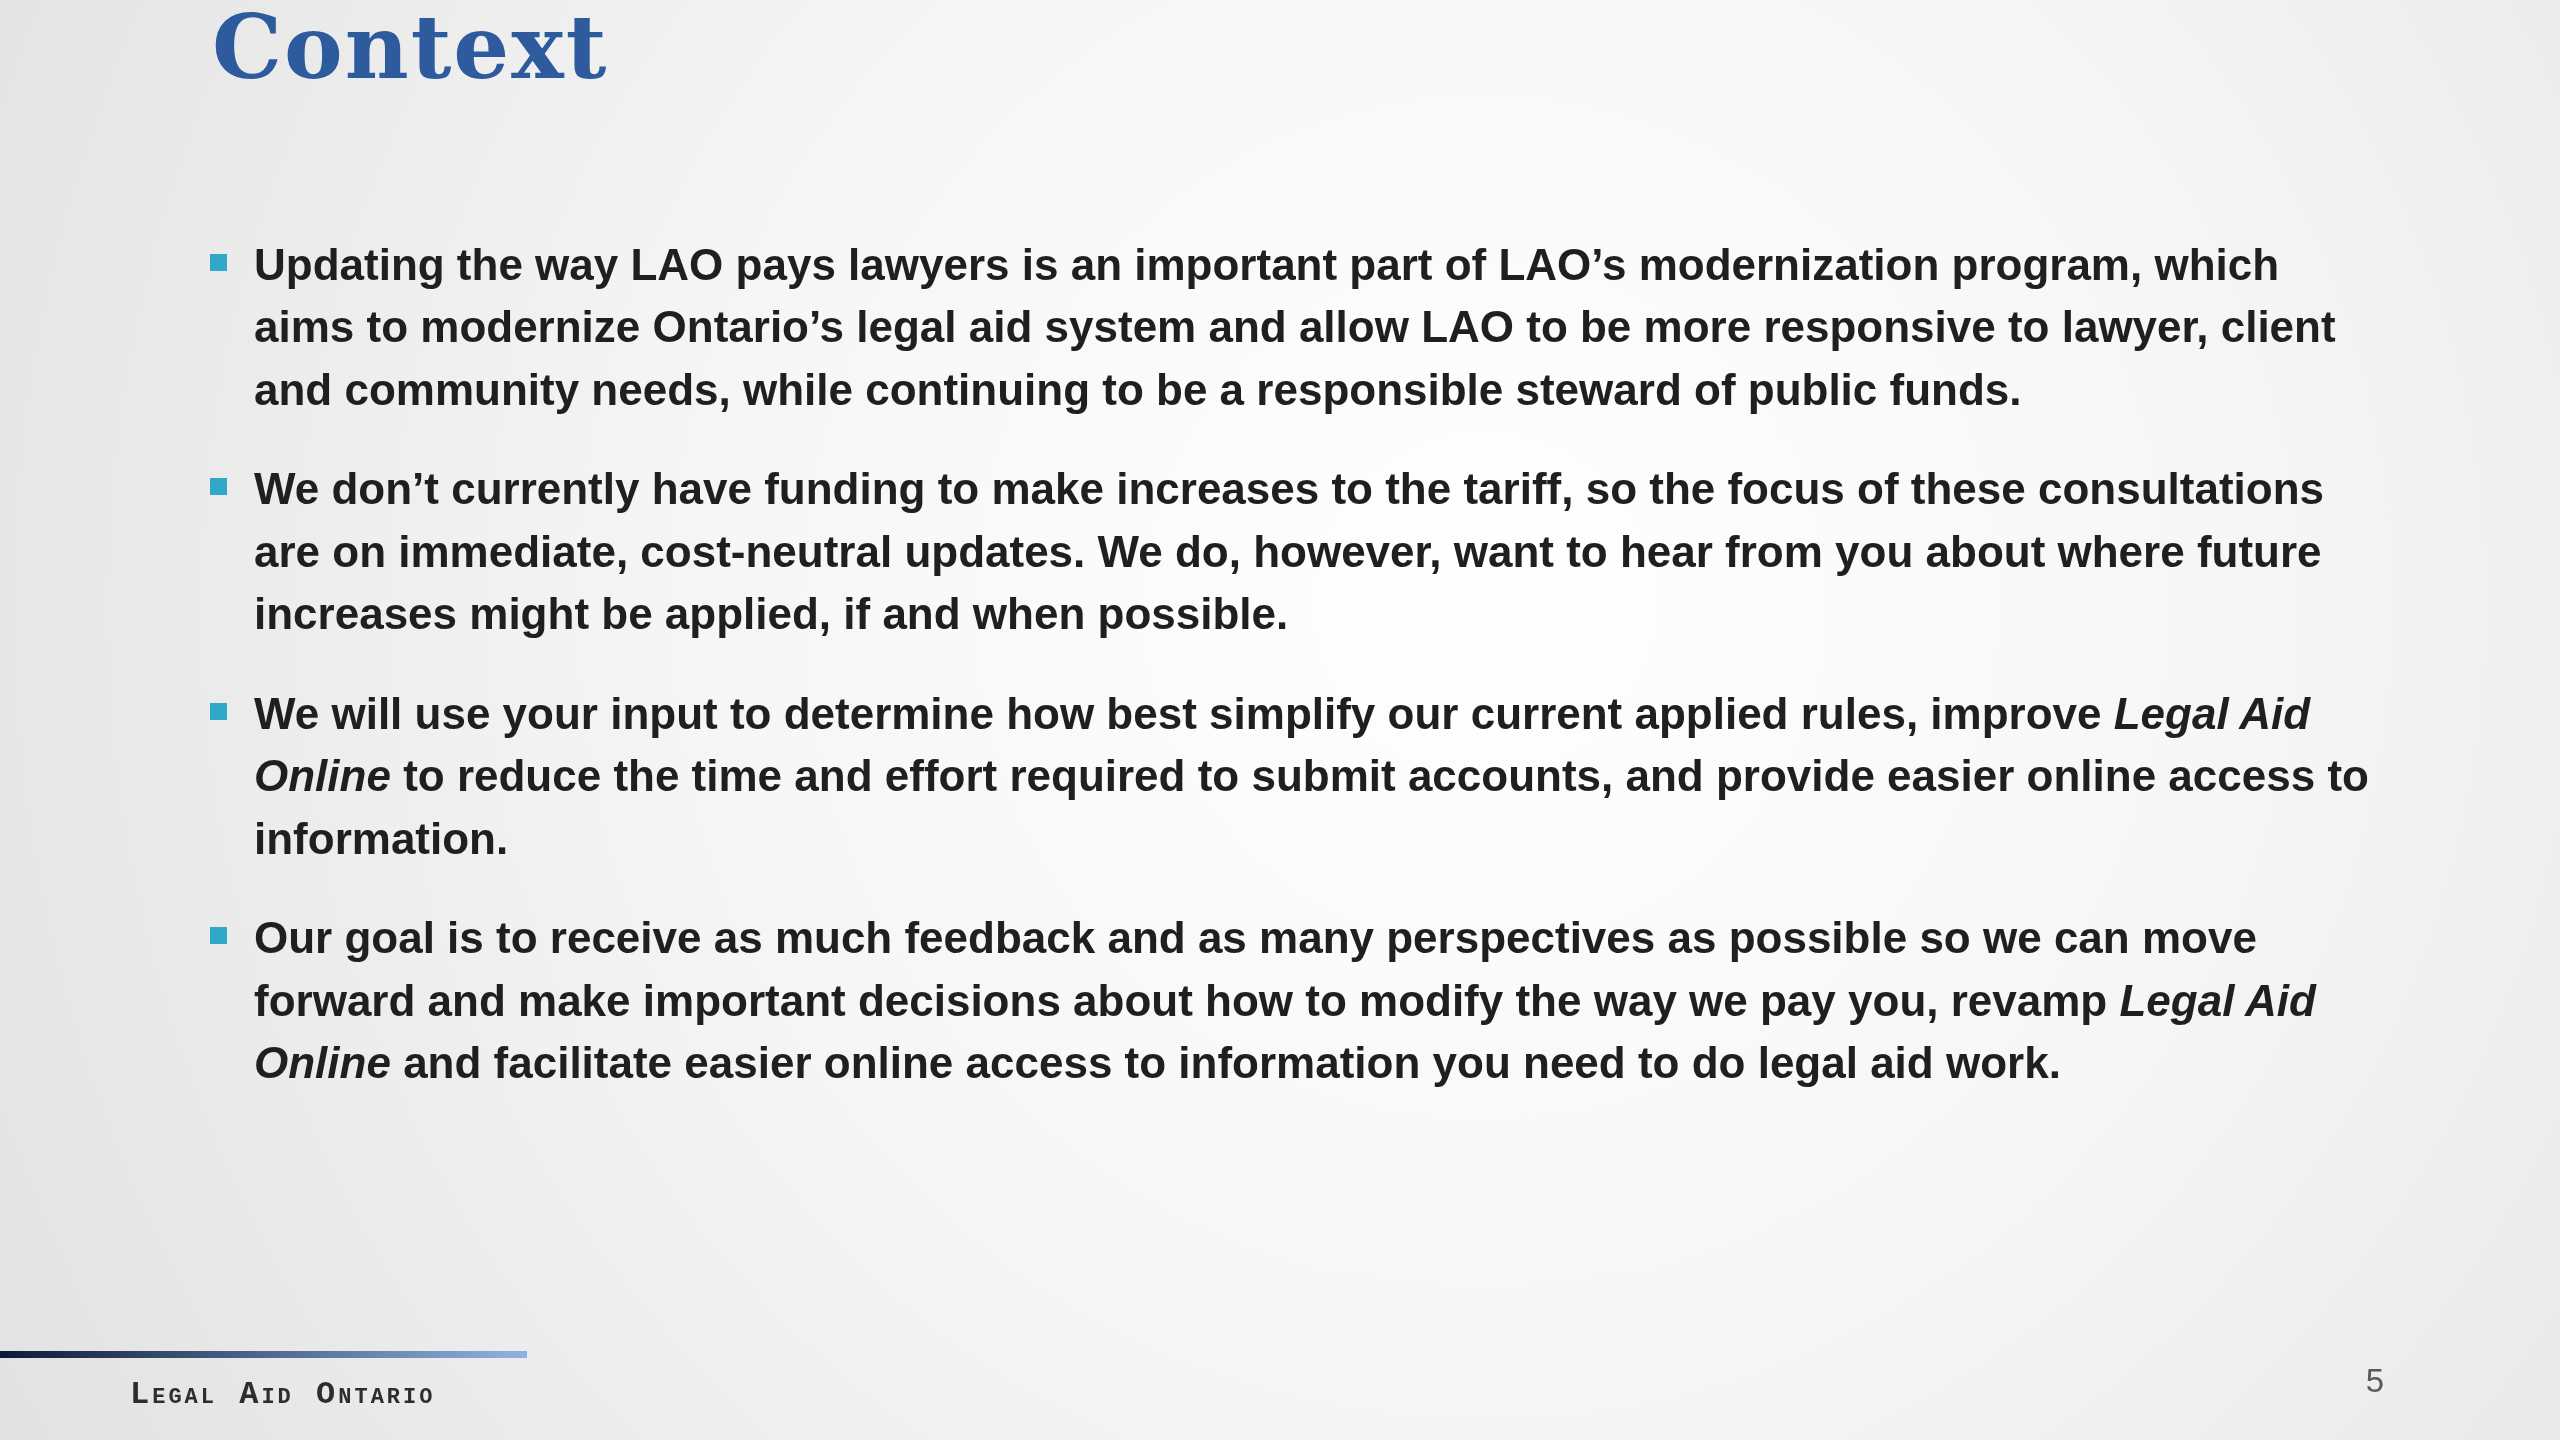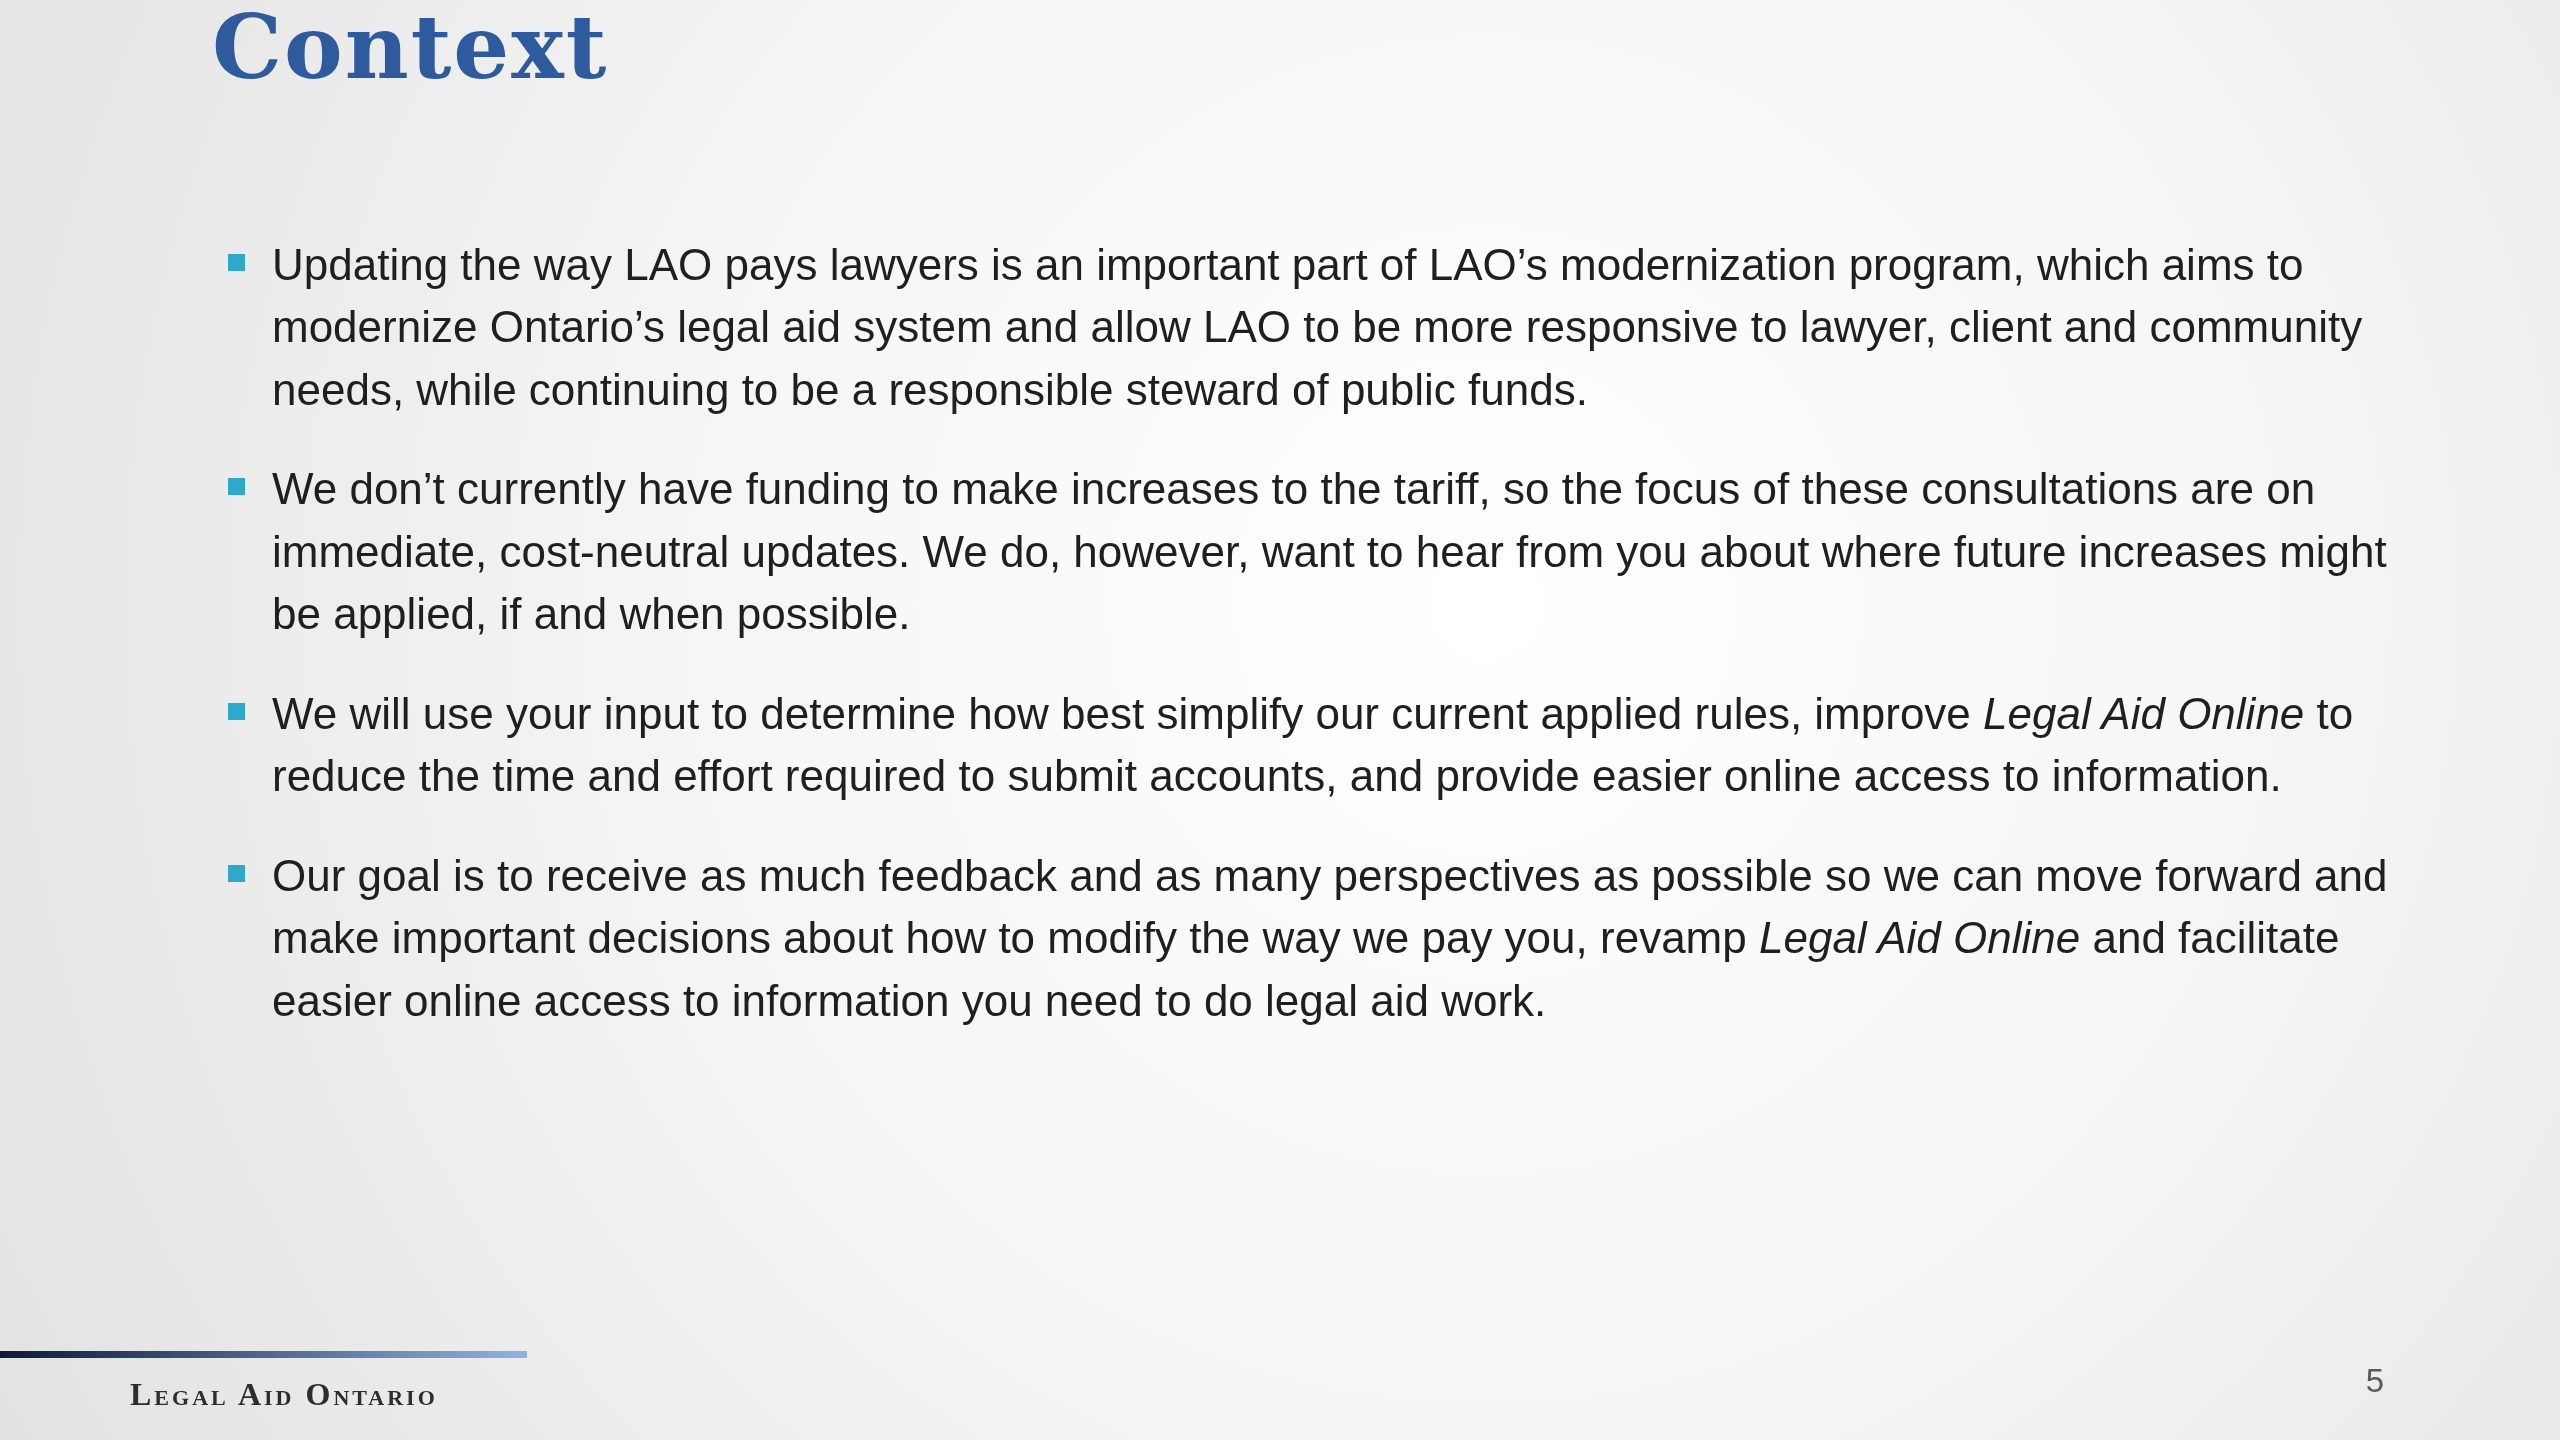--- a/index.html
+++ b/index.html
@@ -31,23 +31,24 @@
     margin: 0;
     font-family: "DejaVu Serif", "Liberation Serif", serif;
     font-weight: 700;
     font-size: 88px;
     line-height: 1.25;
     letter-spacing: 2px;
     color: var(--title);
   }
   .bullets {
     position: absolute;
-    left: 228px;
+    left: 210px;
     top: 234px;
     width: 2175px;
+    font-weight: bold;
   }
   .bullet {
     display: flex;
     margin-bottom: 37px;
   }
   .marker {
     flex: 0 0 auto;
     width: 17px;
     height: 17px;
     margin: 20px 27px 0 0;
@@ -68,21 +69,21 @@
     left: 0;
     top: 1351px;
     width: 527px;
     height: 7px;
     background: linear-gradient(to right, var(--footer-line-start), var(--footer-line-end));
   }
   .footer-text {
     position: absolute;
     left: 130px;
     top: 1376px;
-    font-family: Liberation Serif, serif;
+    font-family: Liberation Mono, monospace;
     font-variant: small-caps;
     font-weight: 700;
     font-size: 32px;
     letter-spacing: 3px;
     color: var(--footer-text);
   }
   .page-number {
     position: absolute;
     right: 176px;
     top: 1362px;

